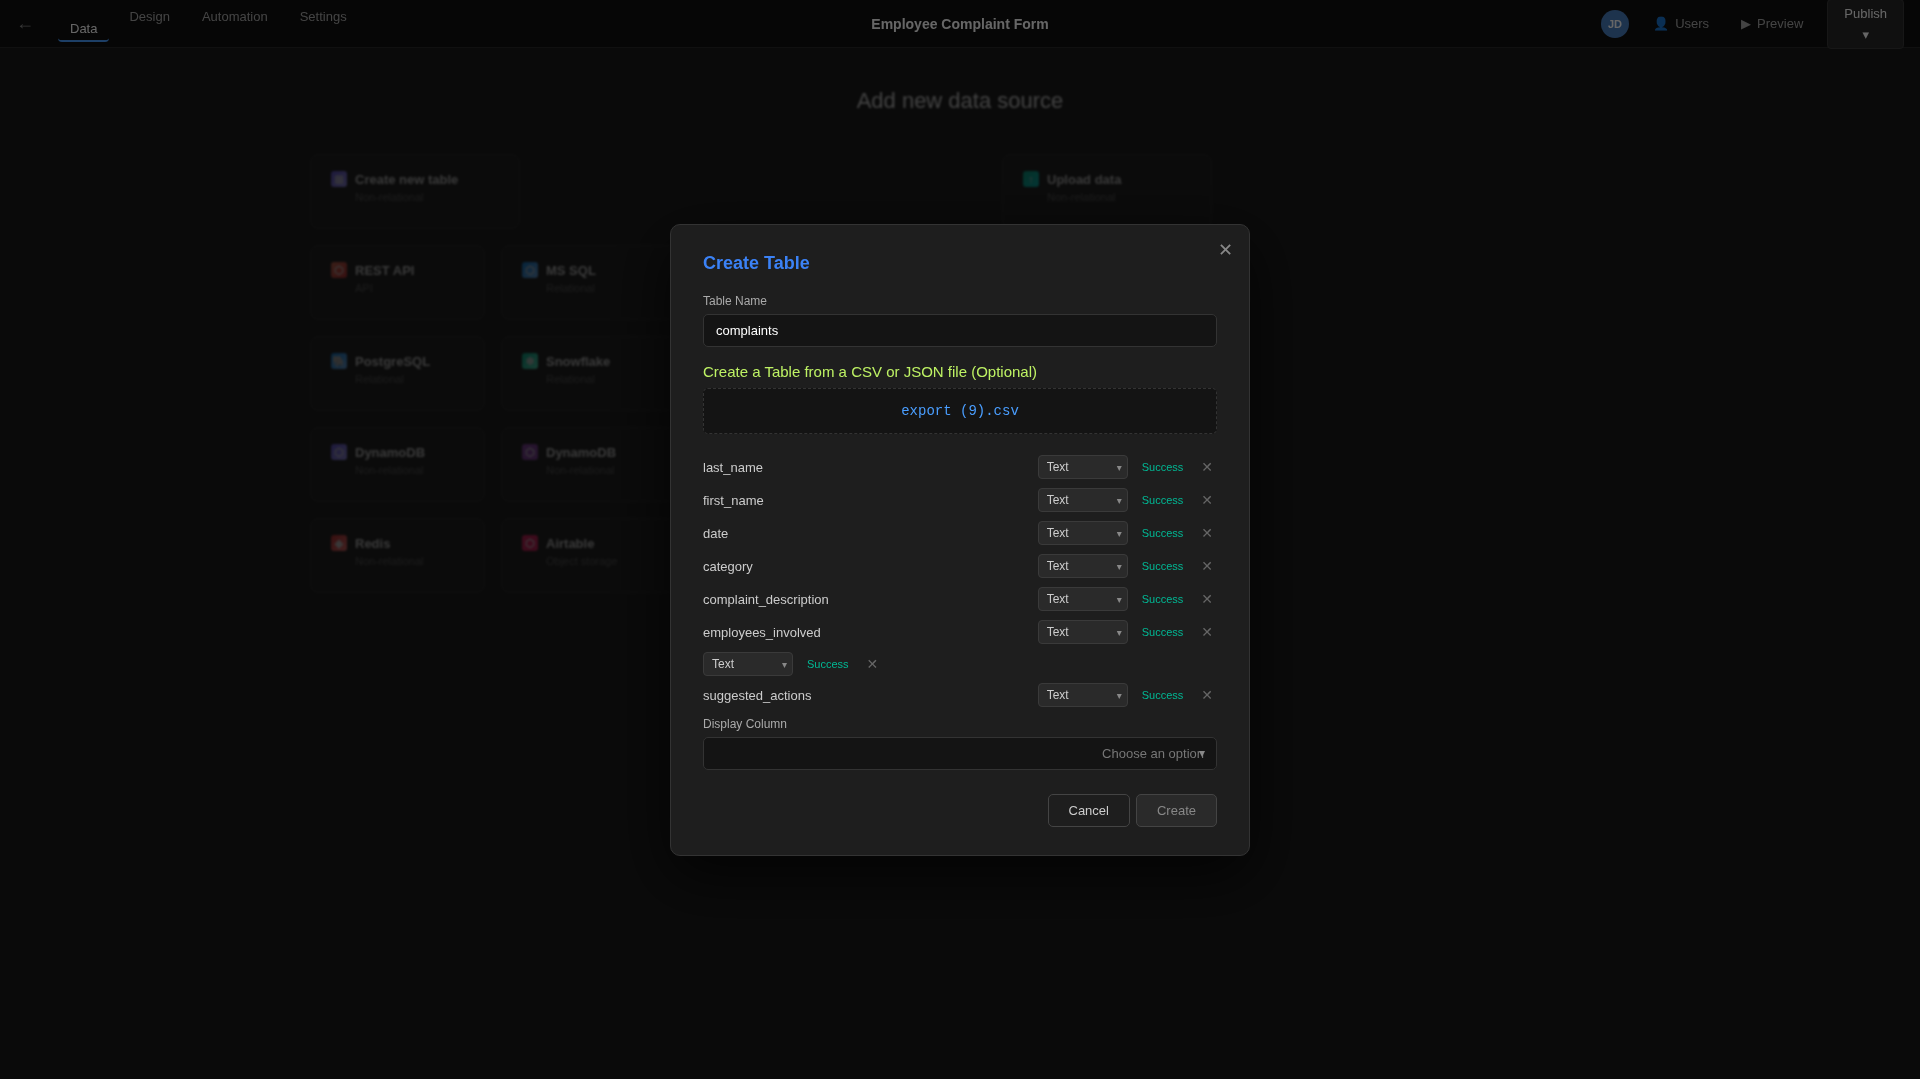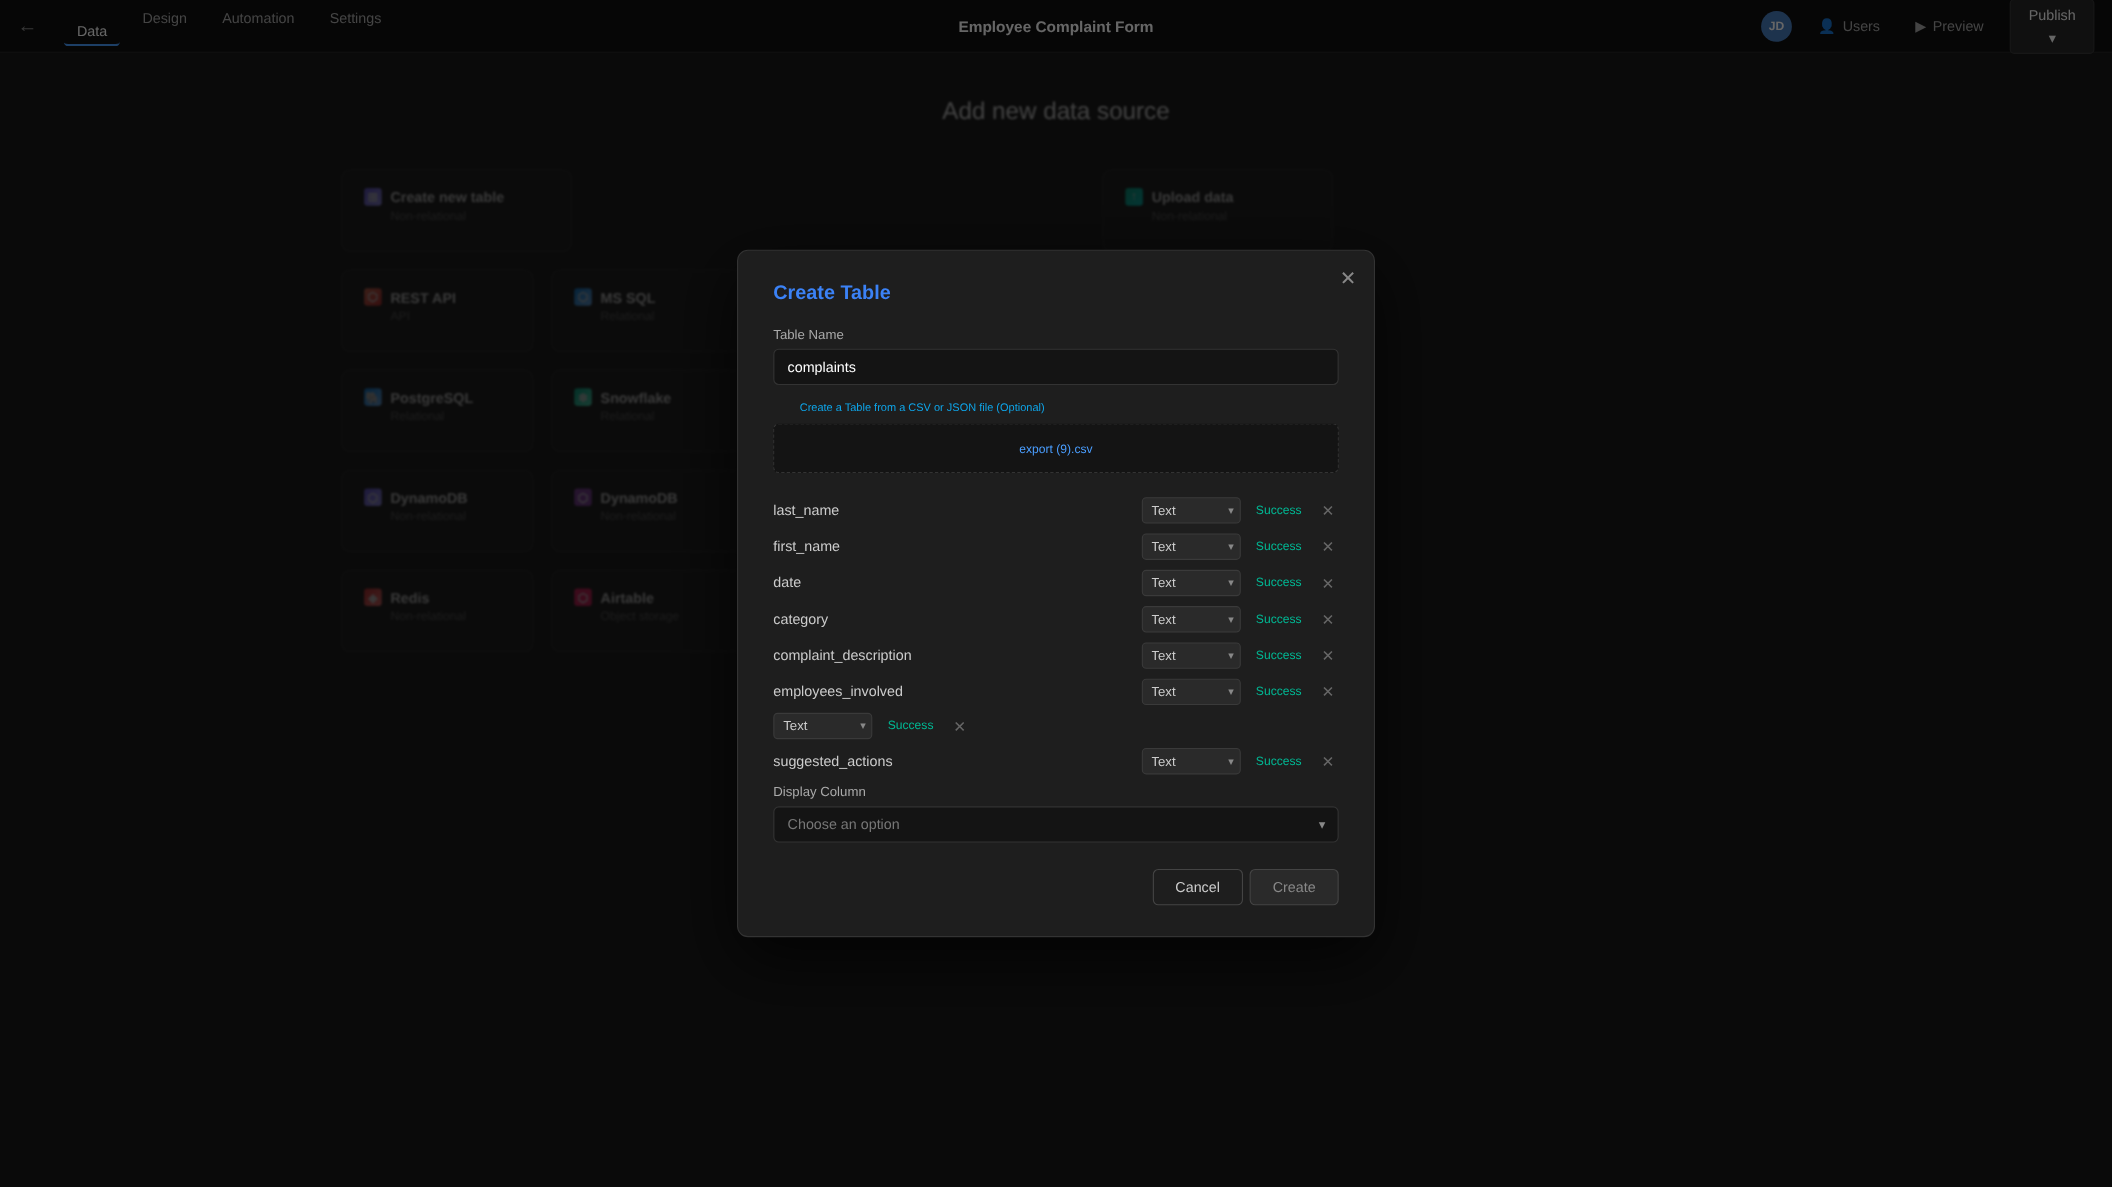--- a/index.html
+++ b/index.html
@@ -209,37 +209,37 @@
       background: #141414;
       border: 1px solid #333;
       border-radius: 5px;
       padding: 8px 12px;
       color: #fff;
       font-size: 13px;
       outline: none;
       margin-bottom: 16px;
     }
     .optional-label {
-      font-size: 10px;
-      color: #0ea5e9;
+      font-size: 15px;
+      color: #bef264;
       margin-bottom: 8px;
-      margin-left: 24px;
     }
     .csv-upload-area {
       background: #141414;
       border: 1px dashed #333;
       border-radius: 5px;
       padding: 14px;
       text-align: center;
       margin-bottom: 20px;
       cursor: pointer;
     }
     .csv-link {
       color: #4a9eff;
-      font-size: 11px;
+      font-size: 14px;
+      font-family: Liberation Mono, monospace;
     }
     .field-row {
       display: flex;
       align-items: center;
       gap: 8px;
       margin-bottom: 6px;
     }
     .field-name {
       flex: 1;
       font-size: 13px;
@@ -298,20 +298,21 @@
     .display-col-select {
       width: 100%;
       background: #141414;
       border: 1px solid #333;
       border-radius: 5px;
       color: #777;
       font-size: 13px;
       padding: 8px 12px;
       appearance: none;
       cursor: pointer;
+      text-align: right;
     }
     .display-col-wrapper {
       position: relative;
       margin-bottom: 24px;
     }
     .display-col-wrapper::after {
       content: '▾';
       position: absolute;
       right: 12px;
       top: 50%;

